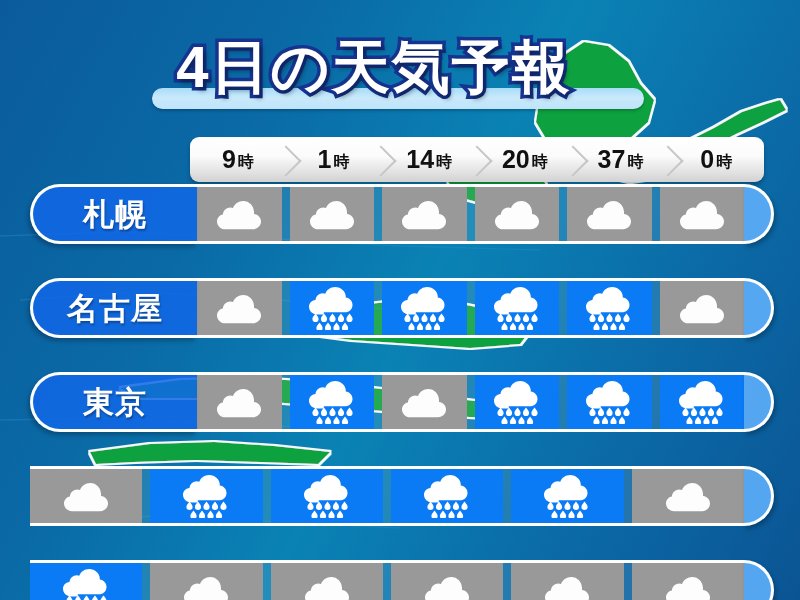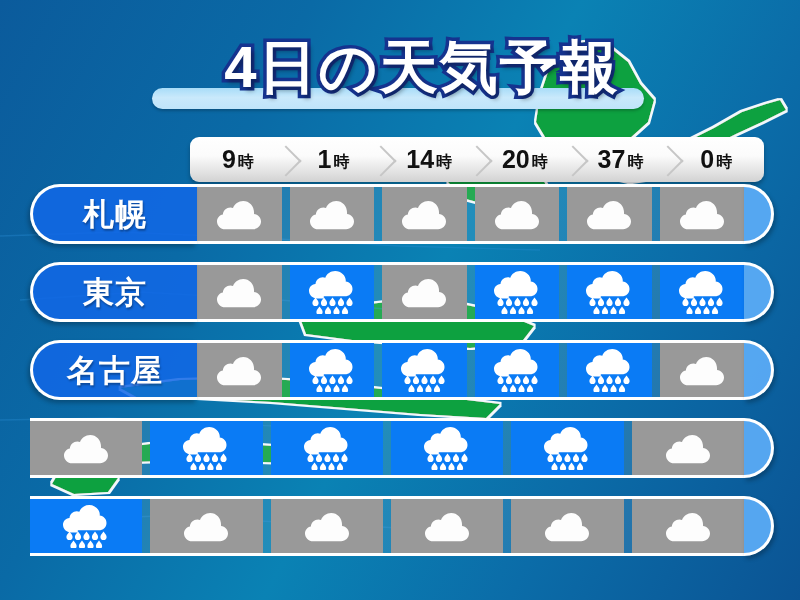--- a/index.html
+++ b/index.html
@@ -46,21 +46,20 @@
     text-align: center;
     font-size: 58px;
     font-weight: bold;
     line-height: 66px;
     letter-spacing: 2px;
     color: #ffffff;
     -webkit-text-stroke: 7px #15338f;
     paint-order: stroke fill;
     text-shadow: 3px 4px 4px rgba(0,0,0,0.33);
     white-space: nowrap;
-    padding-left: 48px;
   }
 
   
   #time-header {
     position: absolute;
     left: 190px;
     top: 137px;
     width: 574px;
     height: 45px;
     border-radius: 9px;
@@ -105,21 +104,21 @@
   
   #rows {
     position: absolute;
     left: 30px;
     top: 184px;
     width: 744px;
   }
   .row {
     position: relative;
     height: 64px;
-    margin-bottom: 14px;
+    margin-bottom: 30px;
     display: flex;
     align-items: stretch;
   }
 
   .city-pill {
     position: relative;
     width: 167px;
     height: 60px;
     border-radius: 30px 0 0 30px;
     background: rgba(17, 104, 230, 0.86);
@@ -301,21 +300,21 @@
               <svg class="wx-icon cloud-only" viewBox="0 0 44 32" xmlns="http://www.w3.org/2000/svg">
                 <path fill="#fdfdfd" d="M14.5 31.2h21.6c4.4 0 7.9-3.4 7.9-7.6 0-3.9-3-7.1-7-7.5 0-.3.1-.7.1-1C37.1 7.7 32.2 3 26.2 3c-4.7 0-8.7 2.9-10.2 6.9-.8-.3-1.7-.5-2.6-.5-4 0-7.3 3.1-7.5 7C2.5 17 0 19.9 0 23.4c0 4.3 3.6 7.8 8.1 7.8h6.4z"></path>
               </svg>
             </span>
           </div>
         </div>
         <div class="row-cap"></div>
       </div>
       <div class="row">
         <div class="city-pill">
-          <span class="city-name">東京</span>
+          <span class="city-name">名古屋</span>
         </div>
         <div class="cells">
           <div class="cell">
             <span>
               <svg class="wx-icon cloud-only" viewBox="0 0 44 32" xmlns="http://www.w3.org/2000/svg">
                 <path fill="#fdfdfd" d="M14.5 31.2h21.6c4.4 0 7.9-3.4 7.9-7.6 0-3.9-3-7.1-7-7.5 0-.3.1-.7.1-1C37.1 7.7 32.2 3 26.2 3c-4.7 0-8.7 2.9-10.2 6.9-.8-.3-1.7-.5-2.6-.5-4 0-7.3 3.1-7.5 7C2.5 17 0 19.9 0 23.4c0 4.3 3.6 7.8 8.1 7.8h6.4z"></path>
               </svg>
             </span>
           </div>
           <div class="cell rain">
@@ -327,81 +326,81 @@
                 <path fill="#ffffff" d="M23.5 27.5 c 1.9 2.4 3.1 4.0 3.1 5.4 a 3.1 3.1 0 0 1 -6.2 0 c 0 -1.4 1.2 -3.0 3.1 -5.4 z"></path>
                 <path fill="#ffffff" d="M32 27.5 c 1.9 2.4 3.1 4.0 3.1 5.4 a 3.1 3.1 0 0 1 -6.2 0 c 0 -1.4 1.2 -3.0 3.1 -5.4 z"></path>
                 <path fill="#ffffff" d="M40.5 27.5 c 1.9 2.4 3.1 4.0 3.1 5.4 a 3.1 3.1 0 0 1 -6.2 0 c 0 -1.4 1.2 -3.0 3.1 -5.4 z"></path>
                 <path fill="#ffffff" d="M10.5 36.5 c 1.9 2.4 3.1 4.0 3.1 5.4 a 3.1 3.1 0 0 1 -6.2 0 c 0 -1.4 1.2 -3.0 3.1 -5.4 z"></path>
                 <path fill="#ffffff" d="M19 36.5 c 1.9 2.4 3.1 4.0 3.1 5.4 a 3.1 3.1 0 0 1 -6.2 0 c 0 -1.4 1.2 -3.0 3.1 -5.4 z"></path>
                 <path fill="#ffffff" d="M27.5 36.5 c 1.9 2.4 3.1 4.0 3.1 5.4 a 3.1 3.1 0 0 1 -6.2 0 c 0 -1.4 1.2 -3.0 3.1 -5.4 z"></path>
                 <path fill="#ffffff" d="M36 36.5 c 1.9 2.4 3.1 4.0 3.1 5.4 a 3.1 3.1 0 0 1 -6.2 0 c 0 -1.4 1.2 -3.0 3.1 -5.4 z"></path>
               </svg>
             </span>
           </div>
-          <div class="cell">
-            <span>
-              <svg class="wx-icon cloud-only" viewBox="0 0 44 32" xmlns="http://www.w3.org/2000/svg">
-                <path fill="#fdfdfd" d="M14.5 31.2h21.6c4.4 0 7.9-3.4 7.9-7.6 0-3.9-3-7.1-7-7.5 0-.3.1-.7.1-1C37.1 7.7 32.2 3 26.2 3c-4.7 0-8.7 2.9-10.2 6.9-.8-.3-1.7-.5-2.6-.5-4 0-7.3 3.1-7.5 7C2.5 17 0 19.9 0 23.4c0 4.3 3.6 7.8 8.1 7.8h6.4z"></path>
-              </svg>
-            </span>
-          </div>
-          <div class="cell rain">
-            <span>
-              <svg class="wx-icon rain" viewBox="0 0 46 44" xmlns="http://www.w3.org/2000/svg">
-                <path fill="#ffffff" d="M14.8 25.3h21.0c4.3 0 7.7-3.3 7.7-7.4 0-3.8-2.9-6.9-6.8-7.3 0-.3.1-.6.1-1C36.8 4.6 32.0 0 26.2 0c-4.6 0-8.5 2.8-9.9 6.7-.8-.3-1.6-.5-2.5-.5-3.9 0-7.1 3.0-7.3 6.8C2.4 13.6 0 16.4 0 19.8c0 4.2 3.5 7.6 7.9 7.6h6.9z" transform="translate(0,1)"></path>
-                <path fill="#ffffff" d="M6.5 27.5 c 1.9 2.4 3.1 4.0 3.1 5.4 a 3.1 3.1 0 0 1 -6.2 0 c 0 -1.4 1.2 -3.0 3.1 -5.4 z"></path>
-                <path fill="#ffffff" d="M15 27.5 c 1.9 2.4 3.1 4.0 3.1 5.4 a 3.1 3.1 0 0 1 -6.2 0 c 0 -1.4 1.2 -3.0 3.1 -5.4 z"></path>
-                <path fill="#ffffff" d="M23.5 27.5 c 1.9 2.4 3.1 4.0 3.1 5.4 a 3.1 3.1 0 0 1 -6.2 0 c 0 -1.4 1.2 -3.0 3.1 -5.4 z"></path>
-                <path fill="#ffffff" d="M32 27.5 c 1.9 2.4 3.1 4.0 3.1 5.4 a 3.1 3.1 0 0 1 -6.2 0 c 0 -1.4 1.2 -3.0 3.1 -5.4 z"></path>
-                <path fill="#ffffff" d="M40.5 27.5 c 1.9 2.4 3.1 4.0 3.1 5.4 a 3.1 3.1 0 0 1 -6.2 0 c 0 -1.4 1.2 -3.0 3.1 -5.4 z"></path>
-                <path fill="#ffffff" d="M10.5 36.5 c 1.9 2.4 3.1 4.0 3.1 5.4 a 3.1 3.1 0 0 1 -6.2 0 c 0 -1.4 1.2 -3.0 3.1 -5.4 z"></path>
-                <path fill="#ffffff" d="M19 36.5 c 1.9 2.4 3.1 4.0 3.1 5.4 a 3.1 3.1 0 0 1 -6.2 0 c 0 -1.4 1.2 -3.0 3.1 -5.4 z"></path>
-                <path fill="#ffffff" d="M27.5 36.5 c 1.9 2.4 3.1 4.0 3.1 5.4 a 3.1 3.1 0 0 1 -6.2 0 c 0 -1.4 1.2 -3.0 3.1 -5.4 z"></path>
-                <path fill="#ffffff" d="M36 36.5 c 1.9 2.4 3.1 4.0 3.1 5.4 a 3.1 3.1 0 0 1 -6.2 0 c 0 -1.4 1.2 -3.0 3.1 -5.4 z"></path>
-              </svg>
-            </span>
-          </div>
-          <div class="cell rain">
-            <span>
-              <svg class="wx-icon rain" viewBox="0 0 46 44" xmlns="http://www.w3.org/2000/svg">
-                <path fill="#ffffff" d="M14.8 25.3h21.0c4.3 0 7.7-3.3 7.7-7.4 0-3.8-2.9-6.9-6.8-7.3 0-.3.1-.6.1-1C36.8 4.6 32.0 0 26.2 0c-4.6 0-8.5 2.8-9.9 6.7-.8-.3-1.6-.5-2.5-.5-3.9 0-7.1 3.0-7.3 6.8C2.4 13.6 0 16.4 0 19.8c0 4.2 3.5 7.6 7.9 7.6h6.9z" transform="translate(0,1)"></path>
-                <path fill="#ffffff" d="M6.5 27.5 c 1.9 2.4 3.1 4.0 3.1 5.4 a 3.1 3.1 0 0 1 -6.2 0 c 0 -1.4 1.2 -3.0 3.1 -5.4 z"></path>
-                <path fill="#ffffff" d="M15 27.5 c 1.9 2.4 3.1 4.0 3.1 5.4 a 3.1 3.1 0 0 1 -6.2 0 c 0 -1.4 1.2 -3.0 3.1 -5.4 z"></path>
-                <path fill="#ffffff" d="M23.5 27.5 c 1.9 2.4 3.1 4.0 3.1 5.4 a 3.1 3.1 0 0 1 -6.2 0 c 0 -1.4 1.2 -3.0 3.1 -5.4 z"></path>
-                <path fill="#ffffff" d="M32 27.5 c 1.9 2.4 3.1 4.0 3.1 5.4 a 3.1 3.1 0 0 1 -6.2 0 c 0 -1.4 1.2 -3.0 3.1 -5.4 z"></path>
-                <path fill="#ffffff" d="M40.5 27.5 c 1.9 2.4 3.1 4.0 3.1 5.4 a 3.1 3.1 0 0 1 -6.2 0 c 0 -1.4 1.2 -3.0 3.1 -5.4 z"></path>
-                <path fill="#ffffff" d="M10.5 36.5 c 1.9 2.4 3.1 4.0 3.1 5.4 a 3.1 3.1 0 0 1 -6.2 0 c 0 -1.4 1.2 -3.0 3.1 -5.4 z"></path>
-                <path fill="#ffffff" d="M19 36.5 c 1.9 2.4 3.1 4.0 3.1 5.4 a 3.1 3.1 0 0 1 -6.2 0 c 0 -1.4 1.2 -3.0 3.1 -5.4 z"></path>
-                <path fill="#ffffff" d="M27.5 36.5 c 1.9 2.4 3.1 4.0 3.1 5.4 a 3.1 3.1 0 0 1 -6.2 0 c 0 -1.4 1.2 -3.0 3.1 -5.4 z"></path>
-                <path fill="#ffffff" d="M36 36.5 c 1.9 2.4 3.1 4.0 3.1 5.4 a 3.1 3.1 0 0 1 -6.2 0 c 0 -1.4 1.2 -3.0 3.1 -5.4 z"></path>
-              </svg>
-            </span>
-          </div>
-          <div class="cell rain">
-            <span>
-              <svg class="wx-icon rain" viewBox="0 0 46 44" xmlns="http://www.w3.org/2000/svg">
-                <path fill="#ffffff" d="M14.8 25.3h21.0c4.3 0 7.7-3.3 7.7-7.4 0-3.8-2.9-6.9-6.8-7.3 0-.3.1-.6.1-1C36.8 4.6 32.0 0 26.2 0c-4.6 0-8.5 2.8-9.9 6.7-.8-.3-1.6-.5-2.5-.5-3.9 0-7.1 3.0-7.3 6.8C2.4 13.6 0 16.4 0 19.8c0 4.2 3.5 7.6 7.9 7.6h6.9z" transform="translate(0,1)"></path>
-                <path fill="#ffffff" d="M6.5 27.5 c 1.9 2.4 3.1 4.0 3.1 5.4 a 3.1 3.1 0 0 1 -6.2 0 c 0 -1.4 1.2 -3.0 3.1 -5.4 z"></path>
-                <path fill="#ffffff" d="M15 27.5 c 1.9 2.4 3.1 4.0 3.1 5.4 a 3.1 3.1 0 0 1 -6.2 0 c 0 -1.4 1.2 -3.0 3.1 -5.4 z"></path>
-                <path fill="#ffffff" d="M23.5 27.5 c 1.9 2.4 3.1 4.0 3.1 5.4 a 3.1 3.1 0 0 1 -6.2 0 c 0 -1.4 1.2 -3.0 3.1 -5.4 z"></path>
-                <path fill="#ffffff" d="M32 27.5 c 1.9 2.4 3.1 4.0 3.1 5.4 a 3.1 3.1 0 0 1 -6.2 0 c 0 -1.4 1.2 -3.0 3.1 -5.4 z"></path>
-                <path fill="#ffffff" d="M40.5 27.5 c 1.9 2.4 3.1 4.0 3.1 5.4 a 3.1 3.1 0 0 1 -6.2 0 c 0 -1.4 1.2 -3.0 3.1 -5.4 z"></path>
-                <path fill="#ffffff" d="M10.5 36.5 c 1.9 2.4 3.1 4.0 3.1 5.4 a 3.1 3.1 0 0 1 -6.2 0 c 0 -1.4 1.2 -3.0 3.1 -5.4 z"></path>
-                <path fill="#ffffff" d="M19 36.5 c 1.9 2.4 3.1 4.0 3.1 5.4 a 3.1 3.1 0 0 1 -6.2 0 c 0 -1.4 1.2 -3.0 3.1 -5.4 z"></path>
-                <path fill="#ffffff" d="M27.5 36.5 c 1.9 2.4 3.1 4.0 3.1 5.4 a 3.1 3.1 0 0 1 -6.2 0 c 0 -1.4 1.2 -3.0 3.1 -5.4 z"></path>
-                <path fill="#ffffff" d="M36 36.5 c 1.9 2.4 3.1 4.0 3.1 5.4 a 3.1 3.1 0 0 1 -6.2 0 c 0 -1.4 1.2 -3.0 3.1 -5.4 z"></path>
+          <div class="cell rain">
+            <span>
+              <svg class="wx-icon rain" viewBox="0 0 46 44" xmlns="http://www.w3.org/2000/svg">
+                <path fill="#ffffff" d="M14.8 25.3h21.0c4.3 0 7.7-3.3 7.7-7.4 0-3.8-2.9-6.9-6.8-7.3 0-.3.1-.6.1-1C36.8 4.6 32.0 0 26.2 0c-4.6 0-8.5 2.8-9.9 6.7-.8-.3-1.6-.5-2.5-.5-3.9 0-7.1 3.0-7.3 6.8C2.4 13.6 0 16.4 0 19.8c0 4.2 3.5 7.6 7.9 7.6h6.9z" transform="translate(0,1)"></path>
+                <path fill="#ffffff" d="M6.5 27.5 c 1.9 2.4 3.1 4.0 3.1 5.4 a 3.1 3.1 0 0 1 -6.2 0 c 0 -1.4 1.2 -3.0 3.1 -5.4 z"></path>
+                <path fill="#ffffff" d="M15 27.5 c 1.9 2.4 3.1 4.0 3.1 5.4 a 3.1 3.1 0 0 1 -6.2 0 c 0 -1.4 1.2 -3.0 3.1 -5.4 z"></path>
+                <path fill="#ffffff" d="M23.5 27.5 c 1.9 2.4 3.1 4.0 3.1 5.4 a 3.1 3.1 0 0 1 -6.2 0 c 0 -1.4 1.2 -3.0 3.1 -5.4 z"></path>
+                <path fill="#ffffff" d="M32 27.5 c 1.9 2.4 3.1 4.0 3.1 5.4 a 3.1 3.1 0 0 1 -6.2 0 c 0 -1.4 1.2 -3.0 3.1 -5.4 z"></path>
+                <path fill="#ffffff" d="M40.5 27.5 c 1.9 2.4 3.1 4.0 3.1 5.4 a 3.1 3.1 0 0 1 -6.2 0 c 0 -1.4 1.2 -3.0 3.1 -5.4 z"></path>
+                <path fill="#ffffff" d="M10.5 36.5 c 1.9 2.4 3.1 4.0 3.1 5.4 a 3.1 3.1 0 0 1 -6.2 0 c 0 -1.4 1.2 -3.0 3.1 -5.4 z"></path>
+                <path fill="#ffffff" d="M19 36.5 c 1.9 2.4 3.1 4.0 3.1 5.4 a 3.1 3.1 0 0 1 -6.2 0 c 0 -1.4 1.2 -3.0 3.1 -5.4 z"></path>
+                <path fill="#ffffff" d="M27.5 36.5 c 1.9 2.4 3.1 4.0 3.1 5.4 a 3.1 3.1 0 0 1 -6.2 0 c 0 -1.4 1.2 -3.0 3.1 -5.4 z"></path>
+                <path fill="#ffffff" d="M36 36.5 c 1.9 2.4 3.1 4.0 3.1 5.4 a 3.1 3.1 0 0 1 -6.2 0 c 0 -1.4 1.2 -3.0 3.1 -5.4 z"></path>
+              </svg>
+            </span>
+          </div>
+          <div class="cell rain">
+            <span>
+              <svg class="wx-icon rain" viewBox="0 0 46 44" xmlns="http://www.w3.org/2000/svg">
+                <path fill="#ffffff" d="M14.8 25.3h21.0c4.3 0 7.7-3.3 7.7-7.4 0-3.8-2.9-6.9-6.8-7.3 0-.3.1-.6.1-1C36.8 4.6 32.0 0 26.2 0c-4.6 0-8.5 2.8-9.9 6.7-.8-.3-1.6-.5-2.5-.5-3.9 0-7.1 3.0-7.3 6.8C2.4 13.6 0 16.4 0 19.8c0 4.2 3.5 7.6 7.9 7.6h6.9z" transform="translate(0,1)"></path>
+                <path fill="#ffffff" d="M6.5 27.5 c 1.9 2.4 3.1 4.0 3.1 5.4 a 3.1 3.1 0 0 1 -6.2 0 c 0 -1.4 1.2 -3.0 3.1 -5.4 z"></path>
+                <path fill="#ffffff" d="M15 27.5 c 1.9 2.4 3.1 4.0 3.1 5.4 a 3.1 3.1 0 0 1 -6.2 0 c 0 -1.4 1.2 -3.0 3.1 -5.4 z"></path>
+                <path fill="#ffffff" d="M23.5 27.5 c 1.9 2.4 3.1 4.0 3.1 5.4 a 3.1 3.1 0 0 1 -6.2 0 c 0 -1.4 1.2 -3.0 3.1 -5.4 z"></path>
+                <path fill="#ffffff" d="M32 27.5 c 1.9 2.4 3.1 4.0 3.1 5.4 a 3.1 3.1 0 0 1 -6.2 0 c 0 -1.4 1.2 -3.0 3.1 -5.4 z"></path>
+                <path fill="#ffffff" d="M40.5 27.5 c 1.9 2.4 3.1 4.0 3.1 5.4 a 3.1 3.1 0 0 1 -6.2 0 c 0 -1.4 1.2 -3.0 3.1 -5.4 z"></path>
+                <path fill="#ffffff" d="M10.5 36.5 c 1.9 2.4 3.1 4.0 3.1 5.4 a 3.1 3.1 0 0 1 -6.2 0 c 0 -1.4 1.2 -3.0 3.1 -5.4 z"></path>
+                <path fill="#ffffff" d="M19 36.5 c 1.9 2.4 3.1 4.0 3.1 5.4 a 3.1 3.1 0 0 1 -6.2 0 c 0 -1.4 1.2 -3.0 3.1 -5.4 z"></path>
+                <path fill="#ffffff" d="M27.5 36.5 c 1.9 2.4 3.1 4.0 3.1 5.4 a 3.1 3.1 0 0 1 -6.2 0 c 0 -1.4 1.2 -3.0 3.1 -5.4 z"></path>
+                <path fill="#ffffff" d="M36 36.5 c 1.9 2.4 3.1 4.0 3.1 5.4 a 3.1 3.1 0 0 1 -6.2 0 c 0 -1.4 1.2 -3.0 3.1 -5.4 z"></path>
+              </svg>
+            </span>
+          </div>
+          <div class="cell rain">
+            <span>
+              <svg class="wx-icon rain" viewBox="0 0 46 44" xmlns="http://www.w3.org/2000/svg">
+                <path fill="#ffffff" d="M14.8 25.3h21.0c4.3 0 7.7-3.3 7.7-7.4 0-3.8-2.9-6.9-6.8-7.3 0-.3.1-.6.1-1C36.8 4.6 32.0 0 26.2 0c-4.6 0-8.5 2.8-9.9 6.7-.8-.3-1.6-.5-2.5-.5-3.9 0-7.1 3.0-7.3 6.8C2.4 13.6 0 16.4 0 19.8c0 4.2 3.5 7.6 7.9 7.6h6.9z" transform="translate(0,1)"></path>
+                <path fill="#ffffff" d="M6.5 27.5 c 1.9 2.4 3.1 4.0 3.1 5.4 a 3.1 3.1 0 0 1 -6.2 0 c 0 -1.4 1.2 -3.0 3.1 -5.4 z"></path>
+                <path fill="#ffffff" d="M15 27.5 c 1.9 2.4 3.1 4.0 3.1 5.4 a 3.1 3.1 0 0 1 -6.2 0 c 0 -1.4 1.2 -3.0 3.1 -5.4 z"></path>
+                <path fill="#ffffff" d="M23.5 27.5 c 1.9 2.4 3.1 4.0 3.1 5.4 a 3.1 3.1 0 0 1 -6.2 0 c 0 -1.4 1.2 -3.0 3.1 -5.4 z"></path>
+                <path fill="#ffffff" d="M32 27.5 c 1.9 2.4 3.1 4.0 3.1 5.4 a 3.1 3.1 0 0 1 -6.2 0 c 0 -1.4 1.2 -3.0 3.1 -5.4 z"></path>
+                <path fill="#ffffff" d="M40.5 27.5 c 1.9 2.4 3.1 4.0 3.1 5.4 a 3.1 3.1 0 0 1 -6.2 0 c 0 -1.4 1.2 -3.0 3.1 -5.4 z"></path>
+                <path fill="#ffffff" d="M10.5 36.5 c 1.9 2.4 3.1 4.0 3.1 5.4 a 3.1 3.1 0 0 1 -6.2 0 c 0 -1.4 1.2 -3.0 3.1 -5.4 z"></path>
+                <path fill="#ffffff" d="M19 36.5 c 1.9 2.4 3.1 4.0 3.1 5.4 a 3.1 3.1 0 0 1 -6.2 0 c 0 -1.4 1.2 -3.0 3.1 -5.4 z"></path>
+                <path fill="#ffffff" d="M27.5 36.5 c 1.9 2.4 3.1 4.0 3.1 5.4 a 3.1 3.1 0 0 1 -6.2 0 c 0 -1.4 1.2 -3.0 3.1 -5.4 z"></path>
+                <path fill="#ffffff" d="M36 36.5 c 1.9 2.4 3.1 4.0 3.1 5.4 a 3.1 3.1 0 0 1 -6.2 0 c 0 -1.4 1.2 -3.0 3.1 -5.4 z"></path>
+              </svg>
+            </span>
+          </div>
+          <div class="cell">
+            <span>
+              <svg class="wx-icon cloud-only" viewBox="0 0 44 32" xmlns="http://www.w3.org/2000/svg">
+                <path fill="#fdfdfd" d="M14.5 31.2h21.6c4.4 0 7.9-3.4 7.9-7.6 0-3.9-3-7.1-7-7.5 0-.3.1-.7.1-1C37.1 7.7 32.2 3 26.2 3c-4.7 0-8.7 2.9-10.2 6.9-.8-.3-1.7-.5-2.6-.5-4 0-7.3 3.1-7.5 7C2.5 17 0 19.9 0 23.4c0 4.3 3.6 7.8 8.1 7.8h6.4z"></path>
               </svg>
             </span>
           </div>
         </div>
         <div class="row-cap"></div>
       </div>
       <div class="row">
         <div class="city-pill">
-          <span class="city-name">名古屋</span>
+          <span class="city-name">東京</span>
         </div>
         <div class="cells">
           <div class="cell">
             <span>
               <svg class="wx-icon cloud-only" viewBox="0 0 44 32" xmlns="http://www.w3.org/2000/svg">
                 <path fill="#fdfdfd" d="M14.5 31.2h21.6c4.4 0 7.9-3.4 7.9-7.6 0-3.9-3-7.1-7-7.5 0-.3.1-.7.1-1C37.1 7.7 32.2 3 26.2 3c-4.7 0-8.7 2.9-10.2 6.9-.8-.3-1.7-.5-2.6-.5-4 0-7.3 3.1-7.5 7C2.5 17 0 19.9 0 23.4c0 4.3 3.6 7.8 8.1 7.8h6.4z"></path>
               </svg>
             </span>
           </div>
           <div class="cell rain">
@@ -413,72 +412,72 @@
                 <path fill="#ffffff" d="M23.5 27.5 c 1.9 2.4 3.1 4.0 3.1 5.4 a 3.1 3.1 0 0 1 -6.2 0 c 0 -1.4 1.2 -3.0 3.1 -5.4 z"></path>
                 <path fill="#ffffff" d="M32 27.5 c 1.9 2.4 3.1 4.0 3.1 5.4 a 3.1 3.1 0 0 1 -6.2 0 c 0 -1.4 1.2 -3.0 3.1 -5.4 z"></path>
                 <path fill="#ffffff" d="M40.5 27.5 c 1.9 2.4 3.1 4.0 3.1 5.4 a 3.1 3.1 0 0 1 -6.2 0 c 0 -1.4 1.2 -3.0 3.1 -5.4 z"></path>
                 <path fill="#ffffff" d="M10.5 36.5 c 1.9 2.4 3.1 4.0 3.1 5.4 a 3.1 3.1 0 0 1 -6.2 0 c 0 -1.4 1.2 -3.0 3.1 -5.4 z"></path>
                 <path fill="#ffffff" d="M19 36.5 c 1.9 2.4 3.1 4.0 3.1 5.4 a 3.1 3.1 0 0 1 -6.2 0 c 0 -1.4 1.2 -3.0 3.1 -5.4 z"></path>
                 <path fill="#ffffff" d="M27.5 36.5 c 1.9 2.4 3.1 4.0 3.1 5.4 a 3.1 3.1 0 0 1 -6.2 0 c 0 -1.4 1.2 -3.0 3.1 -5.4 z"></path>
                 <path fill="#ffffff" d="M36 36.5 c 1.9 2.4 3.1 4.0 3.1 5.4 a 3.1 3.1 0 0 1 -6.2 0 c 0 -1.4 1.2 -3.0 3.1 -5.4 z"></path>
               </svg>
             </span>
           </div>
-          <div class="cell rain">
-            <span>
-              <svg class="wx-icon rain" viewBox="0 0 46 44" xmlns="http://www.w3.org/2000/svg">
-                <path fill="#ffffff" d="M14.8 25.3h21.0c4.3 0 7.7-3.3 7.7-7.4 0-3.8-2.9-6.9-6.8-7.3 0-.3.1-.6.1-1C36.8 4.6 32.0 0 26.2 0c-4.6 0-8.5 2.8-9.9 6.7-.8-.3-1.6-.5-2.5-.5-3.9 0-7.1 3.0-7.3 6.8C2.4 13.6 0 16.4 0 19.8c0 4.2 3.5 7.6 7.9 7.6h6.9z" transform="translate(0,1)"></path>
-                <path fill="#ffffff" d="M6.5 27.5 c 1.9 2.4 3.1 4.0 3.1 5.4 a 3.1 3.1 0 0 1 -6.2 0 c 0 -1.4 1.2 -3.0 3.1 -5.4 z"></path>
-                <path fill="#ffffff" d="M15 27.5 c 1.9 2.4 3.1 4.0 3.1 5.4 a 3.1 3.1 0 0 1 -6.2 0 c 0 -1.4 1.2 -3.0 3.1 -5.4 z"></path>
-                <path fill="#ffffff" d="M23.5 27.5 c 1.9 2.4 3.1 4.0 3.1 5.4 a 3.1 3.1 0 0 1 -6.2 0 c 0 -1.4 1.2 -3.0 3.1 -5.4 z"></path>
-                <path fill="#ffffff" d="M32 27.5 c 1.9 2.4 3.1 4.0 3.1 5.4 a 3.1 3.1 0 0 1 -6.2 0 c 0 -1.4 1.2 -3.0 3.1 -5.4 z"></path>
-                <path fill="#ffffff" d="M40.5 27.5 c 1.9 2.4 3.1 4.0 3.1 5.4 a 3.1 3.1 0 0 1 -6.2 0 c 0 -1.4 1.2 -3.0 3.1 -5.4 z"></path>
-                <path fill="#ffffff" d="M10.5 36.5 c 1.9 2.4 3.1 4.0 3.1 5.4 a 3.1 3.1 0 0 1 -6.2 0 c 0 -1.4 1.2 -3.0 3.1 -5.4 z"></path>
-                <path fill="#ffffff" d="M19 36.5 c 1.9 2.4 3.1 4.0 3.1 5.4 a 3.1 3.1 0 0 1 -6.2 0 c 0 -1.4 1.2 -3.0 3.1 -5.4 z"></path>
-                <path fill="#ffffff" d="M27.5 36.5 c 1.9 2.4 3.1 4.0 3.1 5.4 a 3.1 3.1 0 0 1 -6.2 0 c 0 -1.4 1.2 -3.0 3.1 -5.4 z"></path>
-                <path fill="#ffffff" d="M36 36.5 c 1.9 2.4 3.1 4.0 3.1 5.4 a 3.1 3.1 0 0 1 -6.2 0 c 0 -1.4 1.2 -3.0 3.1 -5.4 z"></path>
-              </svg>
-            </span>
-          </div>
-          <div class="cell rain">
-            <span>
-              <svg class="wx-icon rain" viewBox="0 0 46 44" xmlns="http://www.w3.org/2000/svg">
-                <path fill="#ffffff" d="M14.8 25.3h21.0c4.3 0 7.7-3.3 7.7-7.4 0-3.8-2.9-6.9-6.8-7.3 0-.3.1-.6.1-1C36.8 4.6 32.0 0 26.2 0c-4.6 0-8.5 2.8-9.9 6.7-.8-.3-1.6-.5-2.5-.5-3.9 0-7.1 3.0-7.3 6.8C2.4 13.6 0 16.4 0 19.8c0 4.2 3.5 7.6 7.9 7.6h6.9z" transform="translate(0,1)"></path>
-                <path fill="#ffffff" d="M6.5 27.5 c 1.9 2.4 3.1 4.0 3.1 5.4 a 3.1 3.1 0 0 1 -6.2 0 c 0 -1.4 1.2 -3.0 3.1 -5.4 z"></path>
-                <path fill="#ffffff" d="M15 27.5 c 1.9 2.4 3.1 4.0 3.1 5.4 a 3.1 3.1 0 0 1 -6.2 0 c 0 -1.4 1.2 -3.0 3.1 -5.4 z"></path>
-                <path fill="#ffffff" d="M23.5 27.5 c 1.9 2.4 3.1 4.0 3.1 5.4 a 3.1 3.1 0 0 1 -6.2 0 c 0 -1.4 1.2 -3.0 3.1 -5.4 z"></path>
-                <path fill="#ffffff" d="M32 27.5 c 1.9 2.4 3.1 4.0 3.1 5.4 a 3.1 3.1 0 0 1 -6.2 0 c 0 -1.4 1.2 -3.0 3.1 -5.4 z"></path>
-                <path fill="#ffffff" d="M40.5 27.5 c 1.9 2.4 3.1 4.0 3.1 5.4 a 3.1 3.1 0 0 1 -6.2 0 c 0 -1.4 1.2 -3.0 3.1 -5.4 z"></path>
-                <path fill="#ffffff" d="M10.5 36.5 c 1.9 2.4 3.1 4.0 3.1 5.4 a 3.1 3.1 0 0 1 -6.2 0 c 0 -1.4 1.2 -3.0 3.1 -5.4 z"></path>
-                <path fill="#ffffff" d="M19 36.5 c 1.9 2.4 3.1 4.0 3.1 5.4 a 3.1 3.1 0 0 1 -6.2 0 c 0 -1.4 1.2 -3.0 3.1 -5.4 z"></path>
-                <path fill="#ffffff" d="M27.5 36.5 c 1.9 2.4 3.1 4.0 3.1 5.4 a 3.1 3.1 0 0 1 -6.2 0 c 0 -1.4 1.2 -3.0 3.1 -5.4 z"></path>
-                <path fill="#ffffff" d="M36 36.5 c 1.9 2.4 3.1 4.0 3.1 5.4 a 3.1 3.1 0 0 1 -6.2 0 c 0 -1.4 1.2 -3.0 3.1 -5.4 z"></path>
-              </svg>
-            </span>
-          </div>
-          <div class="cell rain">
-            <span>
-              <svg class="wx-icon rain" viewBox="0 0 46 44" xmlns="http://www.w3.org/2000/svg">
-                <path fill="#ffffff" d="M14.8 25.3h21.0c4.3 0 7.7-3.3 7.7-7.4 0-3.8-2.9-6.9-6.8-7.3 0-.3.1-.6.1-1C36.8 4.6 32.0 0 26.2 0c-4.6 0-8.5 2.8-9.9 6.7-.8-.3-1.6-.5-2.5-.5-3.9 0-7.1 3.0-7.3 6.8C2.4 13.6 0 16.4 0 19.8c0 4.2 3.5 7.6 7.9 7.6h6.9z" transform="translate(0,1)"></path>
-                <path fill="#ffffff" d="M6.5 27.5 c 1.9 2.4 3.1 4.0 3.1 5.4 a 3.1 3.1 0 0 1 -6.2 0 c 0 -1.4 1.2 -3.0 3.1 -5.4 z"></path>
-                <path fill="#ffffff" d="M15 27.5 c 1.9 2.4 3.1 4.0 3.1 5.4 a 3.1 3.1 0 0 1 -6.2 0 c 0 -1.4 1.2 -3.0 3.1 -5.4 z"></path>
-                <path fill="#ffffff" d="M23.5 27.5 c 1.9 2.4 3.1 4.0 3.1 5.4 a 3.1 3.1 0 0 1 -6.2 0 c 0 -1.4 1.2 -3.0 3.1 -5.4 z"></path>
-                <path fill="#ffffff" d="M32 27.5 c 1.9 2.4 3.1 4.0 3.1 5.4 a 3.1 3.1 0 0 1 -6.2 0 c 0 -1.4 1.2 -3.0 3.1 -5.4 z"></path>
-                <path fill="#ffffff" d="M40.5 27.5 c 1.9 2.4 3.1 4.0 3.1 5.4 a 3.1 3.1 0 0 1 -6.2 0 c 0 -1.4 1.2 -3.0 3.1 -5.4 z"></path>
-                <path fill="#ffffff" d="M10.5 36.5 c 1.9 2.4 3.1 4.0 3.1 5.4 a 3.1 3.1 0 0 1 -6.2 0 c 0 -1.4 1.2 -3.0 3.1 -5.4 z"></path>
-                <path fill="#ffffff" d="M19 36.5 c 1.9 2.4 3.1 4.0 3.1 5.4 a 3.1 3.1 0 0 1 -6.2 0 c 0 -1.4 1.2 -3.0 3.1 -5.4 z"></path>
-                <path fill="#ffffff" d="M27.5 36.5 c 1.9 2.4 3.1 4.0 3.1 5.4 a 3.1 3.1 0 0 1 -6.2 0 c 0 -1.4 1.2 -3.0 3.1 -5.4 z"></path>
-                <path fill="#ffffff" d="M36 36.5 c 1.9 2.4 3.1 4.0 3.1 5.4 a 3.1 3.1 0 0 1 -6.2 0 c 0 -1.4 1.2 -3.0 3.1 -5.4 z"></path>
-              </svg>
-            </span>
-          </div>
-          <div class="cell">
-            <span>
-              <svg class="wx-icon cloud-only" viewBox="0 0 44 32" xmlns="http://www.w3.org/2000/svg">
-                <path fill="#fdfdfd" d="M14.5 31.2h21.6c4.4 0 7.9-3.4 7.9-7.6 0-3.9-3-7.1-7-7.5 0-.3.1-.7.1-1C37.1 7.7 32.2 3 26.2 3c-4.7 0-8.7 2.9-10.2 6.9-.8-.3-1.7-.5-2.6-.5-4 0-7.3 3.1-7.5 7C2.5 17 0 19.9 0 23.4c0 4.3 3.6 7.8 8.1 7.8h6.4z"></path>
+          <div class="cell">
+            <span>
+              <svg class="wx-icon cloud-only" viewBox="0 0 44 32" xmlns="http://www.w3.org/2000/svg">
+                <path fill="#fdfdfd" d="M14.5 31.2h21.6c4.4 0 7.9-3.4 7.9-7.6 0-3.9-3-7.1-7-7.5 0-.3.1-.7.1-1C37.1 7.7 32.2 3 26.2 3c-4.7 0-8.7 2.9-10.2 6.9-.8-.3-1.7-.5-2.6-.5-4 0-7.3 3.1-7.5 7C2.5 17 0 19.9 0 23.4c0 4.3 3.6 7.8 8.1 7.8h6.4z"></path>
+              </svg>
+            </span>
+          </div>
+          <div class="cell rain">
+            <span>
+              <svg class="wx-icon rain" viewBox="0 0 46 44" xmlns="http://www.w3.org/2000/svg">
+                <path fill="#ffffff" d="M14.8 25.3h21.0c4.3 0 7.7-3.3 7.7-7.4 0-3.8-2.9-6.9-6.8-7.3 0-.3.1-.6.1-1C36.8 4.6 32.0 0 26.2 0c-4.6 0-8.5 2.8-9.9 6.7-.8-.3-1.6-.5-2.5-.5-3.9 0-7.1 3.0-7.3 6.8C2.4 13.6 0 16.4 0 19.8c0 4.2 3.5 7.6 7.9 7.6h6.9z" transform="translate(0,1)"></path>
+                <path fill="#ffffff" d="M6.5 27.5 c 1.9 2.4 3.1 4.0 3.1 5.4 a 3.1 3.1 0 0 1 -6.2 0 c 0 -1.4 1.2 -3.0 3.1 -5.4 z"></path>
+                <path fill="#ffffff" d="M15 27.5 c 1.9 2.4 3.1 4.0 3.1 5.4 a 3.1 3.1 0 0 1 -6.2 0 c 0 -1.4 1.2 -3.0 3.1 -5.4 z"></path>
+                <path fill="#ffffff" d="M23.5 27.5 c 1.9 2.4 3.1 4.0 3.1 5.4 a 3.1 3.1 0 0 1 -6.2 0 c 0 -1.4 1.2 -3.0 3.1 -5.4 z"></path>
+                <path fill="#ffffff" d="M32 27.5 c 1.9 2.4 3.1 4.0 3.1 5.4 a 3.1 3.1 0 0 1 -6.2 0 c 0 -1.4 1.2 -3.0 3.1 -5.4 z"></path>
+                <path fill="#ffffff" d="M40.5 27.5 c 1.9 2.4 3.1 4.0 3.1 5.4 a 3.1 3.1 0 0 1 -6.2 0 c 0 -1.4 1.2 -3.0 3.1 -5.4 z"></path>
+                <path fill="#ffffff" d="M10.5 36.5 c 1.9 2.4 3.1 4.0 3.1 5.4 a 3.1 3.1 0 0 1 -6.2 0 c 0 -1.4 1.2 -3.0 3.1 -5.4 z"></path>
+                <path fill="#ffffff" d="M19 36.5 c 1.9 2.4 3.1 4.0 3.1 5.4 a 3.1 3.1 0 0 1 -6.2 0 c 0 -1.4 1.2 -3.0 3.1 -5.4 z"></path>
+                <path fill="#ffffff" d="M27.5 36.5 c 1.9 2.4 3.1 4.0 3.1 5.4 a 3.1 3.1 0 0 1 -6.2 0 c 0 -1.4 1.2 -3.0 3.1 -5.4 z"></path>
+                <path fill="#ffffff" d="M36 36.5 c 1.9 2.4 3.1 4.0 3.1 5.4 a 3.1 3.1 0 0 1 -6.2 0 c 0 -1.4 1.2 -3.0 3.1 -5.4 z"></path>
+              </svg>
+            </span>
+          </div>
+          <div class="cell rain">
+            <span>
+              <svg class="wx-icon rain" viewBox="0 0 46 44" xmlns="http://www.w3.org/2000/svg">
+                <path fill="#ffffff" d="M14.8 25.3h21.0c4.3 0 7.7-3.3 7.7-7.4 0-3.8-2.9-6.9-6.8-7.3 0-.3.1-.6.1-1C36.8 4.6 32.0 0 26.2 0c-4.6 0-8.5 2.8-9.9 6.7-.8-.3-1.6-.5-2.5-.5-3.9 0-7.1 3.0-7.3 6.8C2.4 13.6 0 16.4 0 19.8c0 4.2 3.5 7.6 7.9 7.6h6.9z" transform="translate(0,1)"></path>
+                <path fill="#ffffff" d="M6.5 27.5 c 1.9 2.4 3.1 4.0 3.1 5.4 a 3.1 3.1 0 0 1 -6.2 0 c 0 -1.4 1.2 -3.0 3.1 -5.4 z"></path>
+                <path fill="#ffffff" d="M15 27.5 c 1.9 2.4 3.1 4.0 3.1 5.4 a 3.1 3.1 0 0 1 -6.2 0 c 0 -1.4 1.2 -3.0 3.1 -5.4 z"></path>
+                <path fill="#ffffff" d="M23.5 27.5 c 1.9 2.4 3.1 4.0 3.1 5.4 a 3.1 3.1 0 0 1 -6.2 0 c 0 -1.4 1.2 -3.0 3.1 -5.4 z"></path>
+                <path fill="#ffffff" d="M32 27.5 c 1.9 2.4 3.1 4.0 3.1 5.4 a 3.1 3.1 0 0 1 -6.2 0 c 0 -1.4 1.2 -3.0 3.1 -5.4 z"></path>
+                <path fill="#ffffff" d="M40.5 27.5 c 1.9 2.4 3.1 4.0 3.1 5.4 a 3.1 3.1 0 0 1 -6.2 0 c 0 -1.4 1.2 -3.0 3.1 -5.4 z"></path>
+                <path fill="#ffffff" d="M10.5 36.5 c 1.9 2.4 3.1 4.0 3.1 5.4 a 3.1 3.1 0 0 1 -6.2 0 c 0 -1.4 1.2 -3.0 3.1 -5.4 z"></path>
+                <path fill="#ffffff" d="M19 36.5 c 1.9 2.4 3.1 4.0 3.1 5.4 a 3.1 3.1 0 0 1 -6.2 0 c 0 -1.4 1.2 -3.0 3.1 -5.4 z"></path>
+                <path fill="#ffffff" d="M27.5 36.5 c 1.9 2.4 3.1 4.0 3.1 5.4 a 3.1 3.1 0 0 1 -6.2 0 c 0 -1.4 1.2 -3.0 3.1 -5.4 z"></path>
+                <path fill="#ffffff" d="M36 36.5 c 1.9 2.4 3.1 4.0 3.1 5.4 a 3.1 3.1 0 0 1 -6.2 0 c 0 -1.4 1.2 -3.0 3.1 -5.4 z"></path>
+              </svg>
+            </span>
+          </div>
+          <div class="cell rain">
+            <span>
+              <svg class="wx-icon rain" viewBox="0 0 46 44" xmlns="http://www.w3.org/2000/svg">
+                <path fill="#ffffff" d="M14.8 25.3h21.0c4.3 0 7.7-3.3 7.7-7.4 0-3.8-2.9-6.9-6.8-7.3 0-.3.1-.6.1-1C36.8 4.6 32.0 0 26.2 0c-4.6 0-8.5 2.8-9.9 6.7-.8-.3-1.6-.5-2.5-.5-3.9 0-7.1 3.0-7.3 6.8C2.4 13.6 0 16.4 0 19.8c0 4.2 3.5 7.6 7.9 7.6h6.9z" transform="translate(0,1)"></path>
+                <path fill="#ffffff" d="M6.5 27.5 c 1.9 2.4 3.1 4.0 3.1 5.4 a 3.1 3.1 0 0 1 -6.2 0 c 0 -1.4 1.2 -3.0 3.1 -5.4 z"></path>
+                <path fill="#ffffff" d="M15 27.5 c 1.9 2.4 3.1 4.0 3.1 5.4 a 3.1 3.1 0 0 1 -6.2 0 c 0 -1.4 1.2 -3.0 3.1 -5.4 z"></path>
+                <path fill="#ffffff" d="M23.5 27.5 c 1.9 2.4 3.1 4.0 3.1 5.4 a 3.1 3.1 0 0 1 -6.2 0 c 0 -1.4 1.2 -3.0 3.1 -5.4 z"></path>
+                <path fill="#ffffff" d="M32 27.5 c 1.9 2.4 3.1 4.0 3.1 5.4 a 3.1 3.1 0 0 1 -6.2 0 c 0 -1.4 1.2 -3.0 3.1 -5.4 z"></path>
+                <path fill="#ffffff" d="M40.5 27.5 c 1.9 2.4 3.1 4.0 3.1 5.4 a 3.1 3.1 0 0 1 -6.2 0 c 0 -1.4 1.2 -3.0 3.1 -5.4 z"></path>
+                <path fill="#ffffff" d="M10.5 36.5 c 1.9 2.4 3.1 4.0 3.1 5.4 a 3.1 3.1 0 0 1 -6.2 0 c 0 -1.4 1.2 -3.0 3.1 -5.4 z"></path>
+                <path fill="#ffffff" d="M19 36.5 c 1.9 2.4 3.1 4.0 3.1 5.4 a 3.1 3.1 0 0 1 -6.2 0 c 0 -1.4 1.2 -3.0 3.1 -5.4 z"></path>
+                <path fill="#ffffff" d="M27.5 36.5 c 1.9 2.4 3.1 4.0 3.1 5.4 a 3.1 3.1 0 0 1 -6.2 0 c 0 -1.4 1.2 -3.0 3.1 -5.4 z"></path>
+                <path fill="#ffffff" d="M36 36.5 c 1.9 2.4 3.1 4.0 3.1 5.4 a 3.1 3.1 0 0 1 -6.2 0 c 0 -1.4 1.2 -3.0 3.1 -5.4 z"></path>
               </svg>
             </span>
           </div>
         </div>
         <div class="row-cap"></div>
       </div>
       <div class="row">
         <div class="cells">
           <div class="cell">
             <span>

